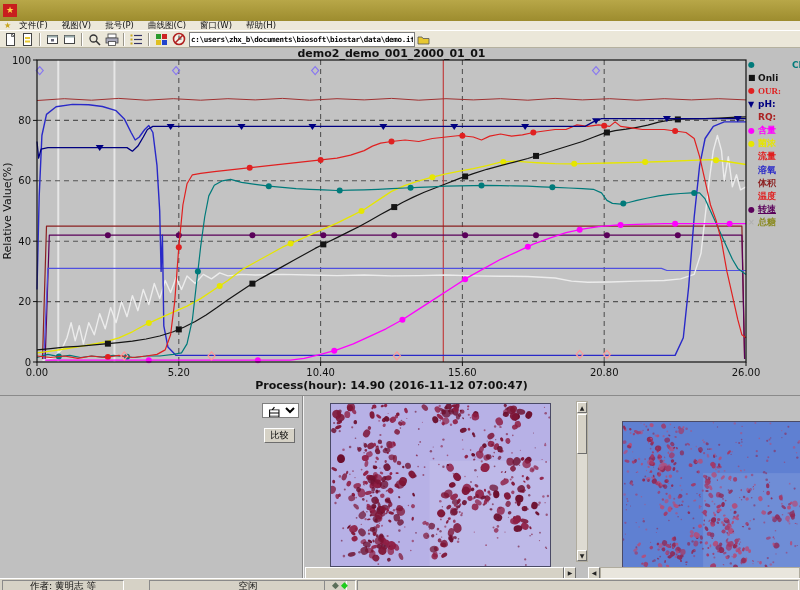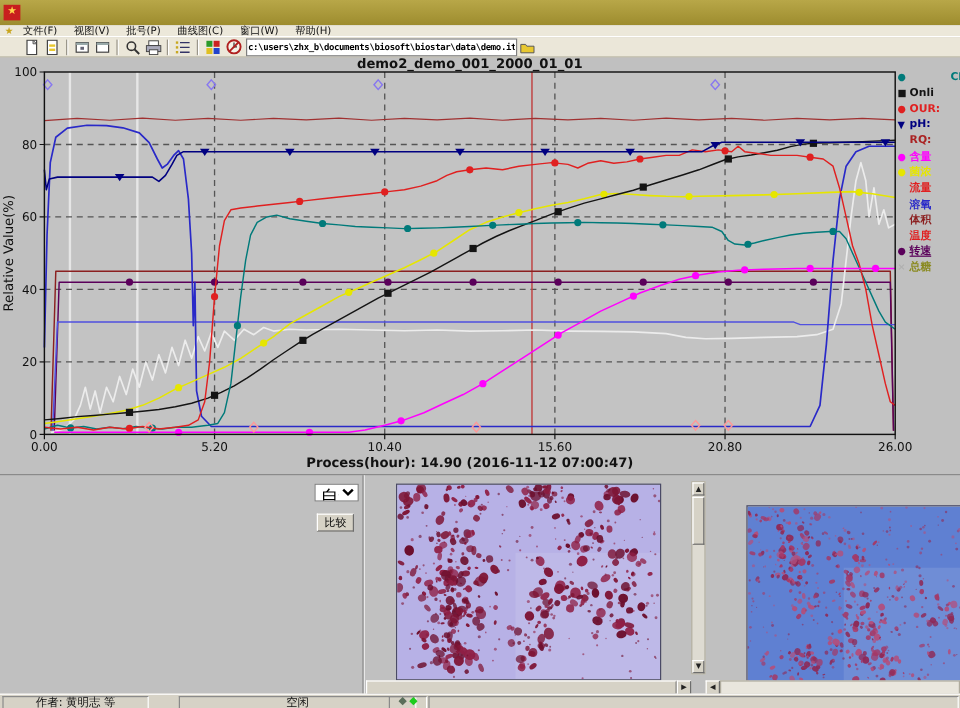--- a/index.html
+++ b/index.html
@@ -12,21 +12,21 @@
   .app-icon{width:14px;height:13px;background:#c81e1e;color:#ffd54a;font-size:9px;line-height:13px;
     text-align:center;margin-right:4px;flex:0 0 auto;}
   
   .menubar{position:absolute;left:0;top:21px;width:800px;height:10px;background:#ece8da;
     border-bottom:1px solid #fff;box-sizing:border-box;display:flex;align-items:center;
     font-size:8.5px;color:#111;}
   .menu-star{color:#c8a51e;font-size:8px;margin:0 8px 0 4px;}
   .menu-item{margin-right:14px;white-space:nowrap;}
   
   .toolbar{position:absolute;left:0;top:31px;width:800px;height:17px;background:#ebe7d9;
-    border-bottom:1px solid #b5b19f;box-sizing:border-box;display:flex;align-items:center;padding-left:18px;}
+    border-bottom:1px solid #b5b19f;box-sizing:border-box;display:flex;align-items:center;padding-left:2px;}
   .tbtn{width:17px;height:15px;display:flex;align-items:center;justify-content:center;flex:0 0 auto;}
   .tsep{width:0;height:13px;border-left:1px solid #9a968a;border-right:1px solid #fff;margin:0 3px;flex:0 0 auto;}
   .path-box{width:222px;height:13px;border:1px solid #7f7f7f;background:#fff;color:#000;
     font-family:"DejaVu Sans Mono",monospace;font-weight:bold;font-size:7.5px;letter-spacing:-0.3px;
     padding:0 1px;margin-left:2px;}
   
   .chart-panel{position:absolute;left:0;top:48px;width:800px;height:347px;background:#c0c0c0;}
   #legend{position:absolute;left:748px;top:10px;width:52px;}
   .lg-item{display:flex;align-items:center;height:13.2px;font-size:9px;font-weight:bold;white-space:nowrap;}
   .lg-marker{width:10px;font-size:8px;text-align:left;}
@@ -293,21 +293,21 @@
         <div class="lg-item">
           <span class="lg-marker" style="color: rgb(0, 122, 122);">●</span>
           <span style="color: rgb(0, 122, 122); margin-left: 37px;">CER:</span>
         </div>
         <div class="lg-item">
           <span class="lg-marker" style="color: rgb(20, 20, 20);">■</span>
           <span style="color: rgb(20, 20, 20);">Onli</span>
         </div>
         <div class="lg-item">
           <span class="lg-marker" style="color: rgb(224, 32, 32);">●</span>
-          <span style="color: rgb(224, 32, 32);">OUR:</span>
+          <span style="color: rgb(224, 32, 32); font-family: Liberation Serif, serif;">OUR:</span>
         </div>
         <div class="lg-item">
           <span class="lg-marker" style="color: rgb(0, 0, 128);">▼</span>
           <span style="color: rgb(0, 0, 128);">pH:</span>
         </div>
         <div class="lg-item">
           <span class="lg-marker" style="color: rgb(170, 34, 34);">&nbsp;</span>
           <span style="color: rgb(170, 34, 34);">RQ:</span>
         </div>
         <div class="lg-item">

